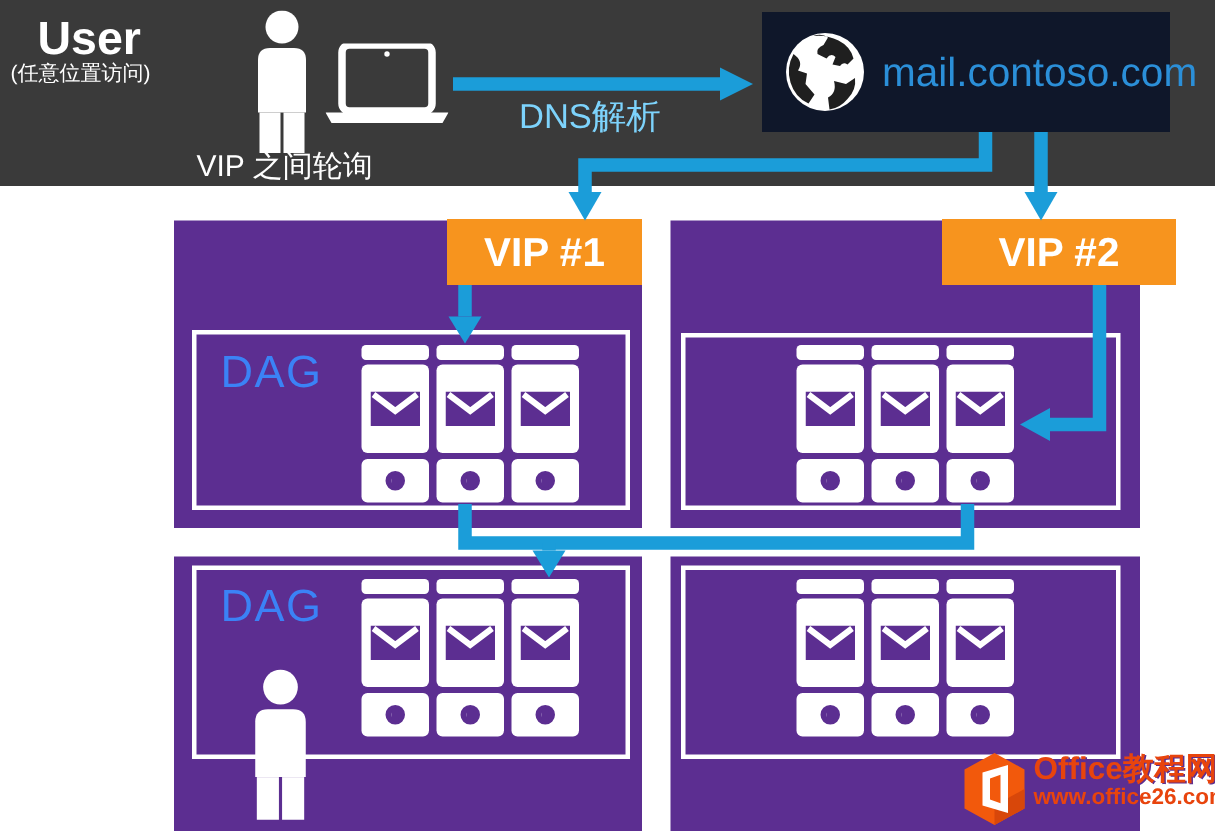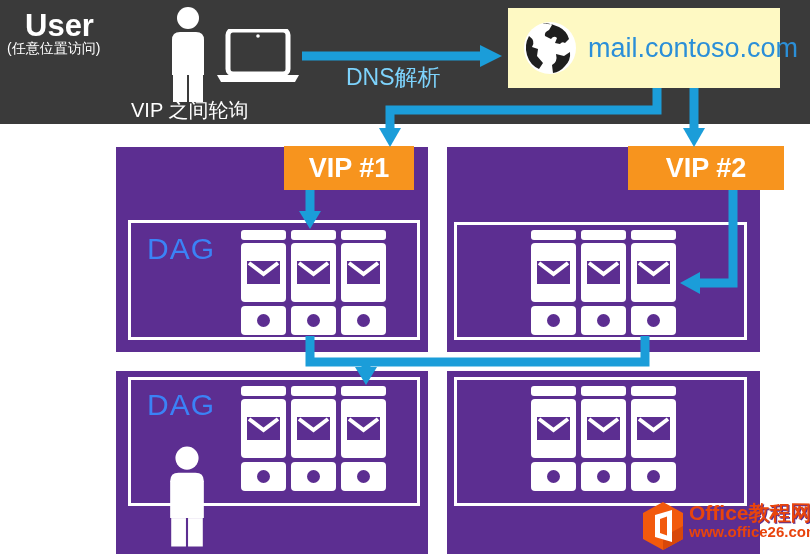--- a/index.html
+++ b/index.html
@@ -6,21 +6,21 @@
   body { background:#fff; font-family:"Liberation Sans","DejaVu Sans",sans-serif; }
   .canvas { position:relative; width:810px; height:554px; background:#fff; overflow:hidden; }
 
   
   .topbar { position:absolute; left:0; top:0; width:810px; height:124px; background:#3a3a3a; }
   .user-title { position:absolute; left:25px; top:8px; color:#fff; font-size:31px; font-weight:bold; }
   .user-subtitle { position:absolute; left:7px; top:40px; color:#fff; font-size:14px; }
   .round-robin { position:absolute; left:131px; top:97px; color:#fff; font-size:20px; }
   .dns-label { position:absolute; left:346px; top:62px; color:#7dd3fc; font-size:23px; }
 
-  .domain-box { position:absolute; left:508px; top:8px; width:272px; height:80px; background:#fef9c3;
+  .domain-box { position:absolute; left:508px; top:8px; width:272px; height:80px; background:#0f172a;
                 display:flex; align-items:center; }
   .globe { position:absolute; left:14px; top:12px; }
   .domain-text { position:absolute; left:80px; top:0; height:80px; line-height:80px;
                  color:#2b8fd8; font-size:27px; }
 
   
   .person-top { position:absolute; left:169px; top:7px; }
   .person-bottom { position:absolute; left:167px; top:439px; }
 
   
@@ -28,21 +28,21 @@
 
   
   .pbox { position:absolute; background:#5c2e91; }
   .pbox.tl { left:116px; top:147px; width:312px; height:205px; }
   .pbox.tr { left:447px; top:147px; width:313px; height:205px; }
   .pbox.bl { left:116px; top:371px; width:312px; height:183px; }
   .pbox.br { left:447px; top:371px; width:313px; height:183px; }
 
   .vip { position:absolute; height:44px; background:#f7941e; color:#fff; font-size:27px;
          font-weight:bold; display:flex; align-items:center; justify-content:center; z-index:3; }
-  .vip.v1 { left:284px; top:146px; width:130px; }
+  .vip.v1 { left:298px; top:146px; width:130px; }
   .vip.v2 { left:628px; top:146px; width:156px; }
 
   .dagbox { position:absolute; border:3px solid #fff; z-index:2; }
   .dagbox.tl { left:128px; top:220px; width:292px; height:120px; }
   .dagbox.tr { left:454px; top:222px; width:293px; height:118px; }
   .dagbox.bl { left:128px; top:377px; width:292px; height:129px; }
   .dagbox.br { left:454px; top:377px; width:293px; height:129px; }
 
   .dag-label { position:absolute; color:#3b82f6; font-size:30px; font-weight:300; letter-spacing:1px; }
   .dag-label.tl { left:147px; top:232px; z-index:3; }

